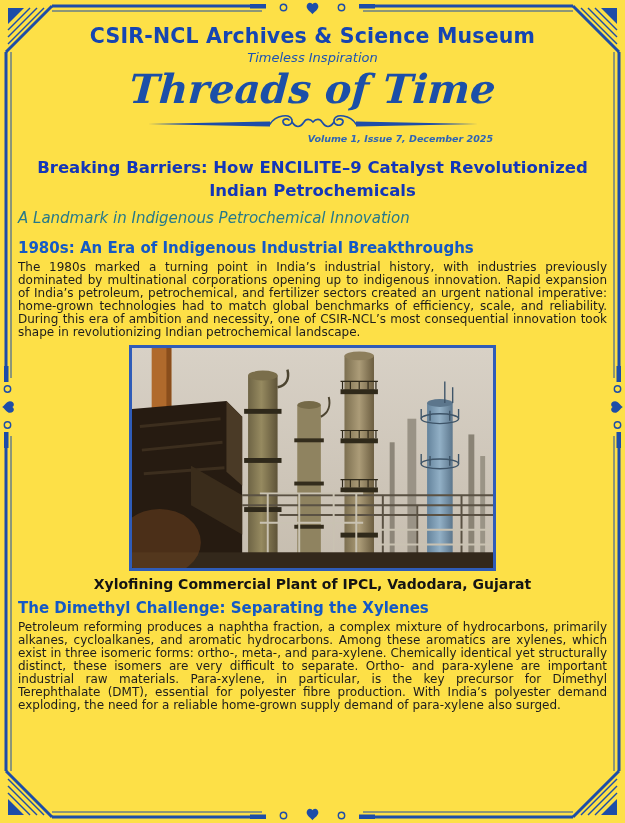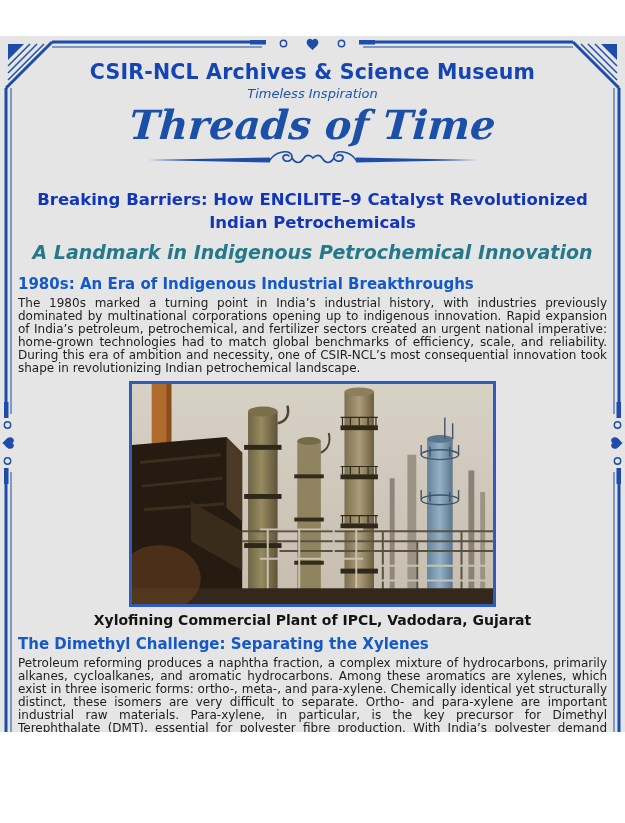--- a/index.html
+++ b/index.html
@@ -1,24 +1,23 @@
 <!DOCTYPE html>
 <html><head>
 <meta charset="utf-8">
 <style>
   * { margin: 0; padding: 0; box-sizing: border-box; }
   html, body { background: #ffffff; }
   .page {
     position: relative;
     width: 625px;
-    height: 696px;
-    background: #e5e5e5;
+    height: 823px;
+    background: #fde047;
     overflow: hidden;
     font-family: "DejaVu Sans", "Liberation Sans", sans-serif;
-    margin-top: 36px;
   }
   .frame-svg {
     position: absolute;
     inset: 0;
     pointer-events: none;
   }
   .content {
     position: absolute;
     inset: 0;
     padding: 0 18px;
@@ -60,24 +59,23 @@
   .headline {
     margin-top: 13px;
     text-align: center;
     font-size: 16.5px;
     font-weight: bold;
     line-height: 1.38;
     color: #1336b9;
   }
   .subtitle {
     margin-top: 6px;
-    text-align: center;
-    font-size: 19px;
+    font-size: 15px;
     font-style: italic;
-    font-weight: 700;
+    font-weight: 400;
     color: #26798a;
   }
   .section-heading {
     margin-top: 12px;
     font-size: 15px;
     font-weight: bold;
     color: #1459c6;
   }
   .body-para {
     margin-top: 4px;
@@ -176,20 +174,21 @@
         <svg width="330" height="24" viewBox="0 0 330 24">
           <polygon points="0,12 122,9.5 122,14.5" fill="#1d4da8"></polygon>
           <polygon points="330,12 208,9.5 208,14.5" fill="#1d4da8"></polygon>
           <g stroke="#1d4da8" stroke-width="1.7" fill="none" stroke-linecap="round">
             <path d="M122,12 C128,3 142,1 144,8 C145,14 136,15 135,10 C134.5,7 139,6 141,8"></path>
             <path d="M208,12 C202,3 188,1 186,8 C185,14 194,15 195,10 C195.5,7 191,6 189,8"></path>
             <path d="M144,10 C148,16 152,16 156,10 C158,6.5 162,6.5 165,10 C168,6.5 172,6.5 174,10 C178,16 182,16 186,10"></path>
           </g>
         </svg>
       </div>
+      <div class="issue-line">Volume 1, Issue 7, December 2025</div>
     </header>
 
     <main>
       <h1 class="headline">Breaking Barriers: How ENCILITE–9 Catalyst Revolutionized Indian Petrochemicals</h1>
       <div class="subtitle">A Landmark in Indigenous Petrochemical Innovation</div>
 
       <section>
         <h2 class="section-heading">1980s: An Era of Indigenous Industrial Breakthroughs</h2>
         <p class="body-para">The 1980s marked a turning point in India’s industrial history, with industries previously dominated by multinational corporations opening up to indigenous innovation. Rapid expansion of India’s petroleum, petrochemical, and fertilizer sectors created an urgent national imperative: home-grown technologies had to match global benchmarks of efficiency, scale, and reliability. During this era of ambition and necessity, one of CSIR-NCL’s most consequential innovation took shape in revolutionizing Indian petrochemical landscape.</p>
       </section>

